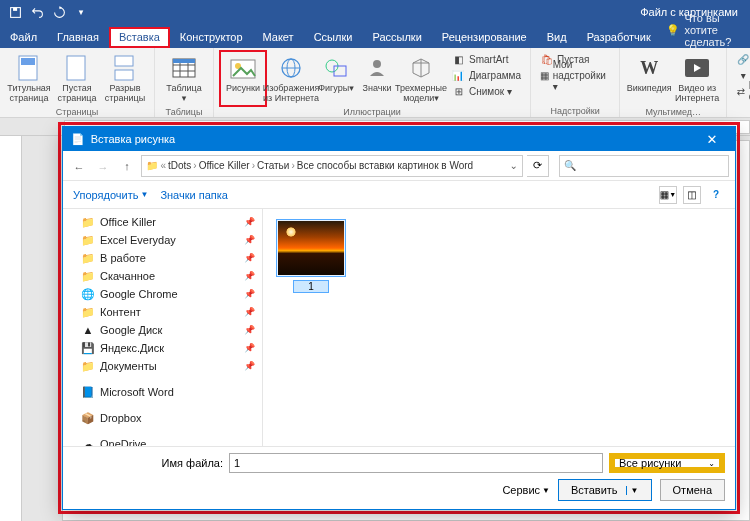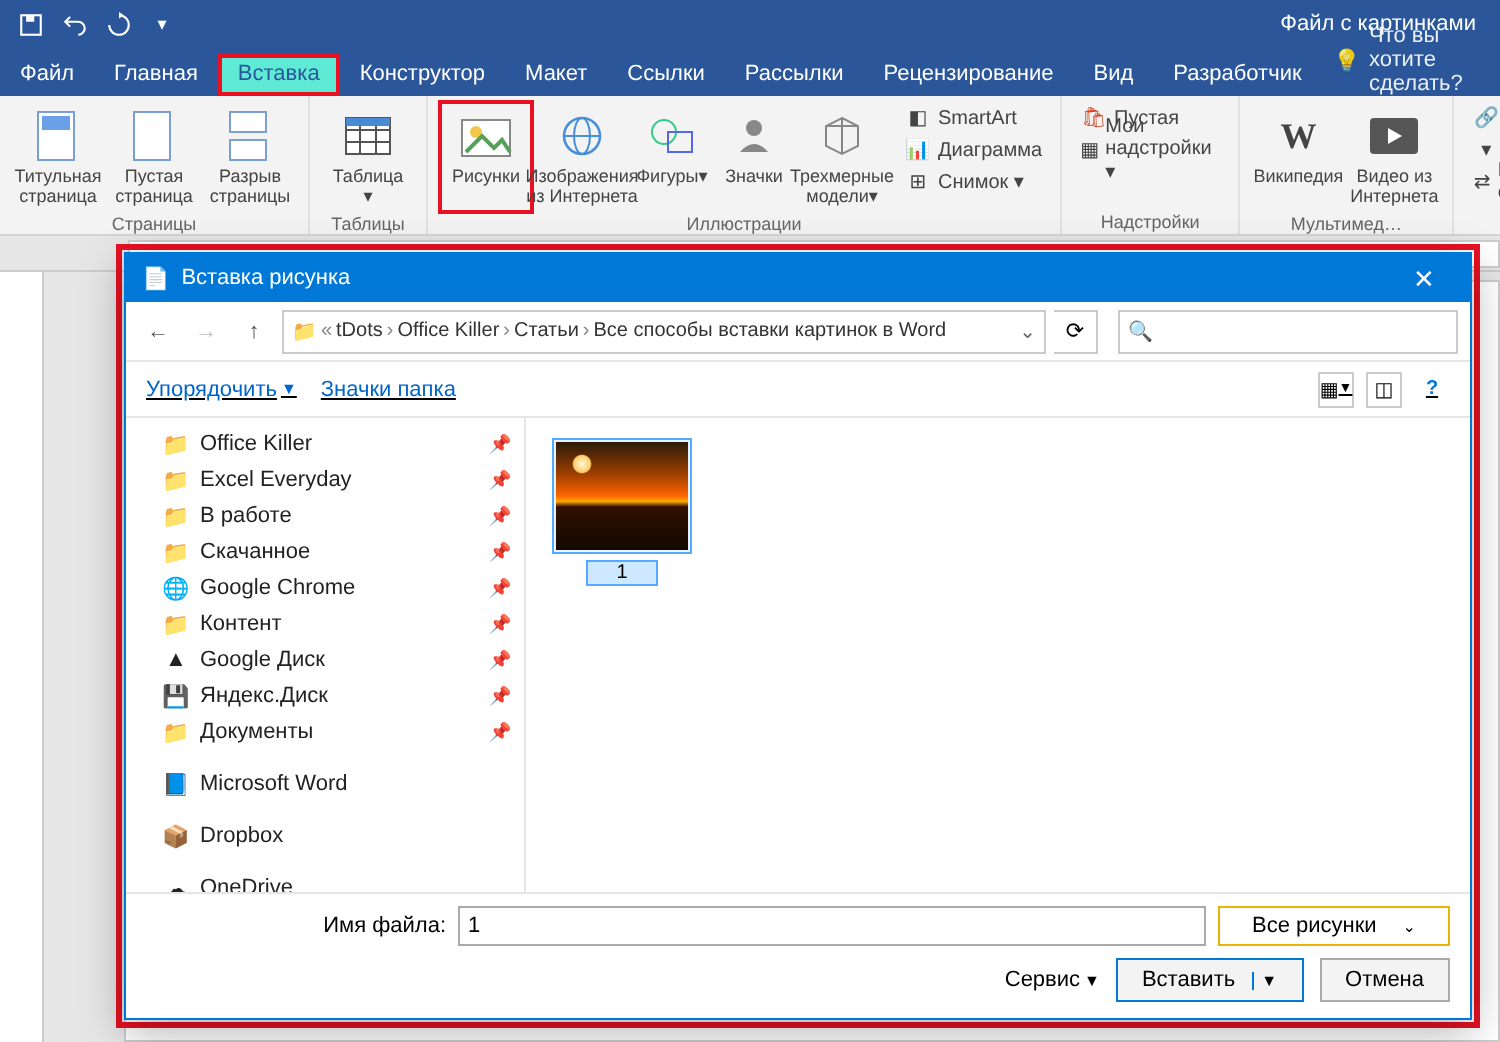--- a/index.html
+++ b/index.html
@@ -7,21 +7,21 @@
 
 
 .titlebar { height:24px; background:#2b579a; display:flex; align-items:center; color:#fff; font-size:11px; }
 .qat { display:flex; gap:4px; padding:0 6px; align-items:center; }
 .qat-btn { width:18px; height:18px; display:flex; align-items:center; justify-content:center; cursor:pointer; }
 .doc-title { margin-left:auto; padding-right:12px; font-size:11px; }
 
 
 .tabs { height:24px; background:#2b579a; display:flex; align-items:flex-end; color:#fff; font-size:11px; }
 .tab { padding:4px 10px 5px; cursor:pointer; }
-.tab.active { background:#5eead4; color:#2b579a; }
+.tab.active { background:#ffffff; color:#2b579a; }
 .tab.hl { outline:2px solid #e81123; outline-offset:-2px; }
 .tellme { margin-left:6px; display:flex; align-items:center; gap:4px; opacity:.9; }
 
 
 .ribbon { height:70px; background:#f3f3f3; border-bottom:1px solid #d4d4d4; display:flex; font-size:10px; color:#444; }
 .rgroup { border-right:1px solid #e1e1e1; padding:3px 6px 0; display:flex; flex-direction:column; }
 .rgroup-items { display:flex; gap:2px; flex:1; }
 .rbtn { display:flex; flex-direction:column; align-items:center; width:46px; padding:2px; cursor:pointer; }
 .rbtn.sm { width:auto; flex-direction:row; gap:3px; padding:1px 3px; height:16px; align-items:center; }
 .rbtn.hl { outline:2px solid #e81123; outline-offset:-1px; }
@@ -49,21 +49,21 @@
 .dlg-title .tx { flex:1; }
 .dlg-close { width:30px; text-align:center; cursor:pointer; font-size:13px; }
 
 .dlg-nav { height:30px; display:flex; align-items:center; padding:0 6px; gap:4px; border-bottom:1px solid #e5e5e5; }
 .nav-btn { width:20px; height:20px; display:flex; align-items:center; justify-content:center; color:#555; cursor:pointer; }
 .crumb-box { flex:1; height:22px; border:1px solid #ccc; display:flex; align-items:center; padding:0 4px; gap:2px; font-size:10px; color:#333; overflow:hidden; }
 .crumb-box span.sep { color:#888; }
 .refresh { width:22px; height:22px; border:1px solid #ccc; border-left:none; display:flex; align-items:center; justify-content:center; cursor:pointer; }
 .search-box { width:170px; height:22px; border:1px solid #ccc; display:flex; align-items:center; padding:0 4px; gap:4px; margin-left:6px; color:#888; font-size:10px; }
 
-.dlg-toolbar { height:28px; display:flex; align-items:center; padding:0 10px; gap:12px; border-bottom:1px solid #e5e5e5; font-size:11px;text-decoration:underline; }
+.dlg-toolbar { height:28px; display:flex; align-items:center; padding:0 10px; gap:12px; border-bottom:1px solid #e5e5e5; font-size:11px; }
 .tb-link { color:#0066cc; cursor:pointer; display:flex; align-items:center; gap:2px; }
 .tb-right { margin-left:auto; display:flex; gap:6px; align-items:center; }
 .tb-icon { width:18px; height:18px; border:1px solid #ccc; display:flex; align-items:center; justify-content:center; cursor:pointer; font-size:10px; }
 
 .dlg-body { flex:1; display:flex; overflow:hidden; }
 .tree { width:200px; border-right:1px solid #e5e5e5; overflow:auto; padding:4px 0; }
 .tree-item { display:flex; align-items:center; gap:5px; padding:2px 6px 2px 18px; cursor:pointer; font-size:11px; color:#222; height:18px; }
 .tree-item .ico { width:14px; height:14px; display:flex; align-items:center; justify-content:center; font-size:11px; }
 .tree-item .pin { margin-left:auto; color:#999; font-size:9px; }
 .tree-sep { height:8px; }
@@ -72,21 +72,21 @@
 .file-thumb { width:76px; display:flex; flex-direction:column; align-items:center; cursor:pointer; }
 .file-thumb .imgwrap { width:70px; height:58px; border:1px solid #55aaff; padding:1px; background:#e8f3ff; }
 .file-thumb .img { width:100%; height:100%; background:linear-gradient(to bottom,#2a1a0a 0%,#a04000 30%,#ff6600 50%,#ffaa00 55%,#331100 60%,#110800 100%); position:relative; }
 .file-thumb .img::after { content:""; position:absolute; left:8px; top:6px; width:10px; height:10px; background:radial-gradient(circle,#fff8dd,#ffcc66 60%,transparent 70%); border-radius:50%; }
 .file-thumb .fname { font-size:10px; margin-top:3px; border:1px solid #55aaff; background:#cde8ff; padding:0 14px; }
 
 .dlg-footer { border-top:1px solid #e5e5e5; padding:6px 10px 8px; display:flex; flex-direction:column; gap:6px; }
 .fn-row { display:flex; align-items:center; gap:6px; }
 .fn-label { width:150px; text-align:right; font-size:11px; }
 .fn-input { flex:1; height:20px; border:1px solid #aaa; padding:0 4px; font-size:11px; }
-.fn-filter { width:116px; height:20px; border:1px solid #eab308; font-size:11px; padding:0 16px; display:flex; align-items:center; justify-content:space-between; cursor:pointer; }
+.fn-filter { width:116px; height:20px; border:6px solid #eab308; font-size:11px; padding:0 4px; display:flex; align-items:center; justify-content:space-between; cursor:pointer; }
 .btn-row { display:flex; justify-content:flex-end; align-items:center; gap:8px;text-align:right; }
 .srv { font-size:11px; display:flex; align-items:center; gap:2px; cursor:pointer; }
 .btn { height:22px; border:1px solid #aaa; background:#f3f3f3; padding:0 12px; font-size:11px; cursor:pointer; display:flex; align-items:center; gap:4px; }
 .btn.primary { border:1px solid #0078d7; }
 .drop { border-left:1px solid #0078d7; padding-left:4px; margin-left:4px; font-size:8px; }
 
 svg { display:block; }
 </style>
 </head>
 <body>

